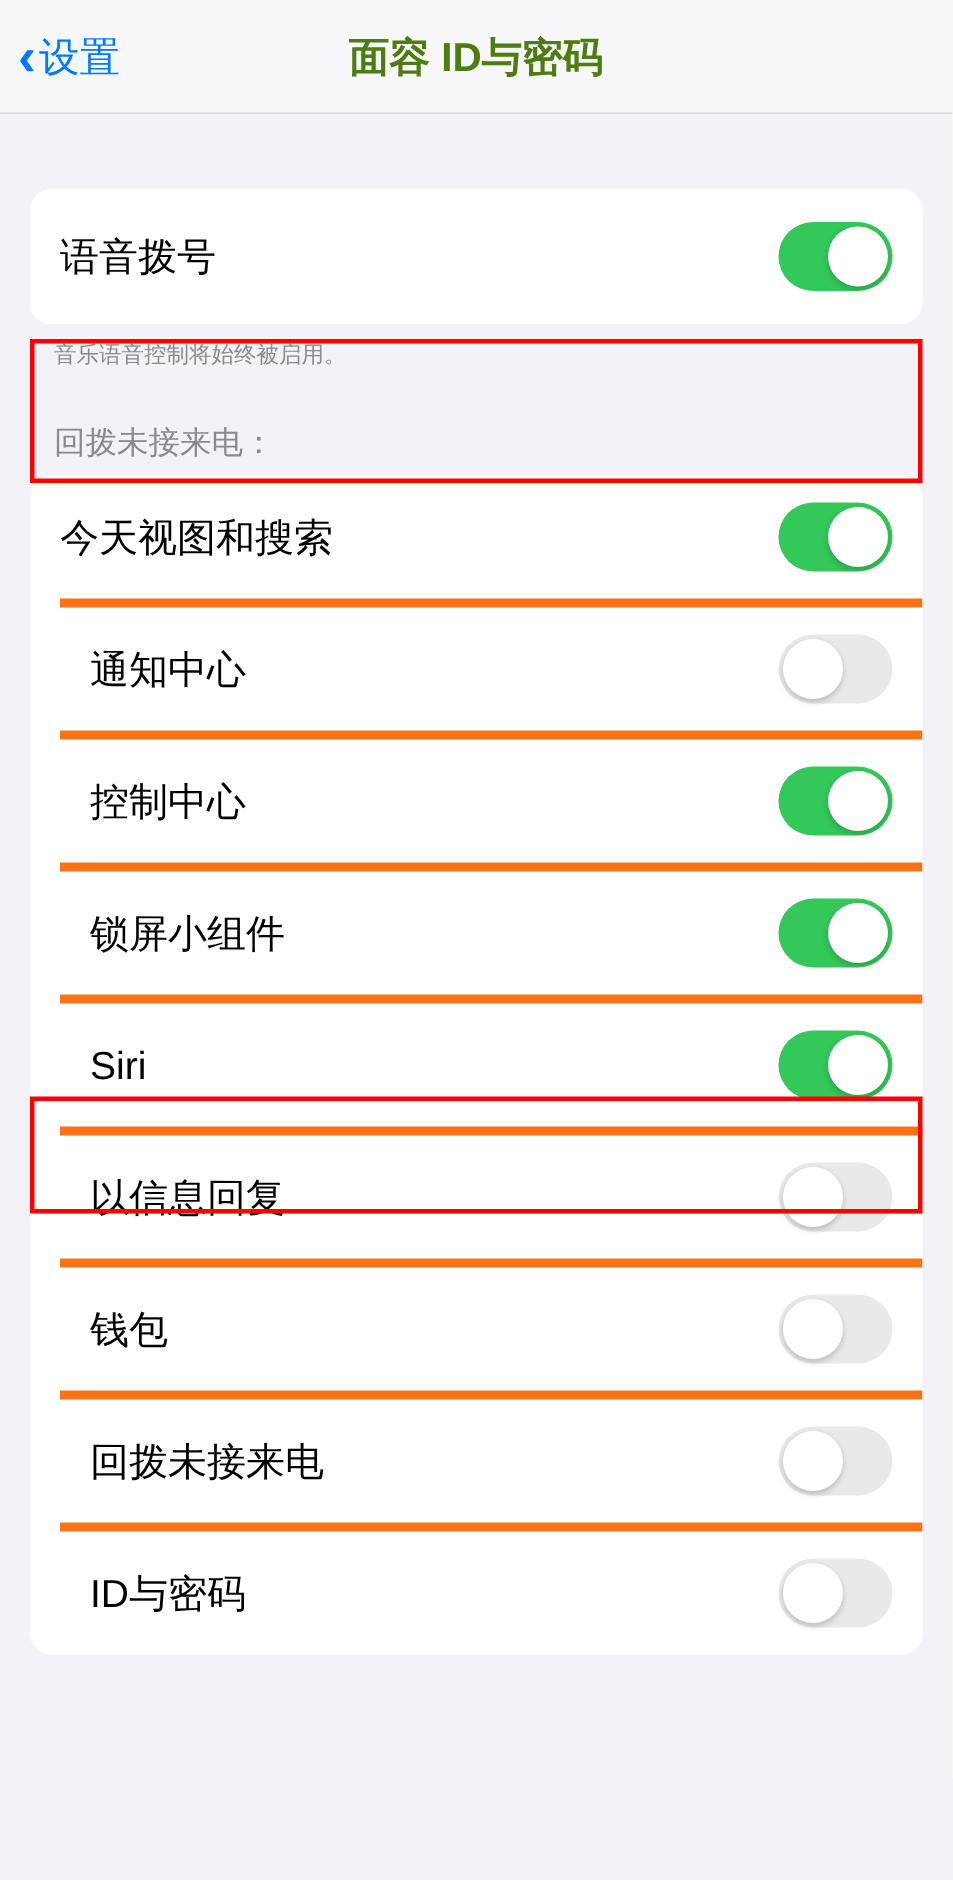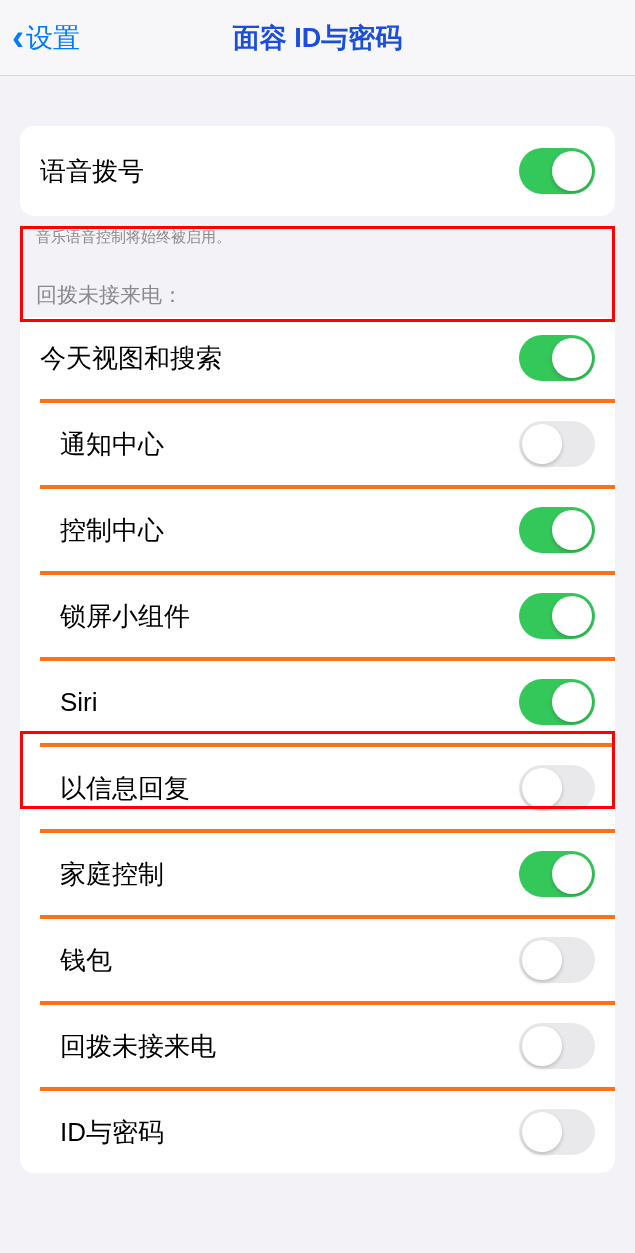--- a/index.html
+++ b/index.html
@@ -35,21 +35,21 @@
       font-weight: 600;
       margin-right: 2px;
       line-height: 1;
     }
     .header-title {
       position: absolute;
       left: 50%;
       transform: translateX(-50%);
       font-size: 27px;
       font-weight: 600;
-      color: #1d4ed8;
+      color: #4d7c0f;
     }
     .content {
       padding: 0;
     }
     .group {
       margin: 30px 20px 0 20px;
       background: #ffffff;
       border-radius: 14px;
       overflow: hidden;
     }
@@ -138,21 +138,21 @@
       width: 595px;
       height: 96px;
     }
     .highlight-2 {
       left: 20px;
       top: 731px;
       width: 595px;
       height: 78px;
     }
     .list-rows .row {
-      border-top: 4px solid #f97316;
+      border-top: 6px solid #f97316;
     }
     .list-rows .row:first-child {
       border-top: none;
     }
     .list-rows .row {
       padding: 18px 20px 18px 20px;
     }
   </style>
 </head>
 <body>
@@ -211,26 +211,20 @@
           <div class="toggle-knob"></div>
         </div>
       </div>
       <div class="row">
         <span class="row-label">以信息回复</span>
         <div class="toggle toggle-off">
           <div class="toggle-knob"></div>
         </div>
       </div>
       <div class="row">
-        <span class="row-label">家庭控制</span>
-        <div class="toggle toggle-on">
-          <div class="toggle-knob"></div>
-        </div>
-      </div>
-      <div class="row">
         <span class="row-label">钱包</span>
         <div class="toggle toggle-off">
           <div class="toggle-knob"></div>
         </div>
       </div>
       <div class="row">
         <span class="row-label">回拨未接来电</span>
         <div class="toggle toggle-off">
           <div class="toggle-knob"></div>
         </div>

